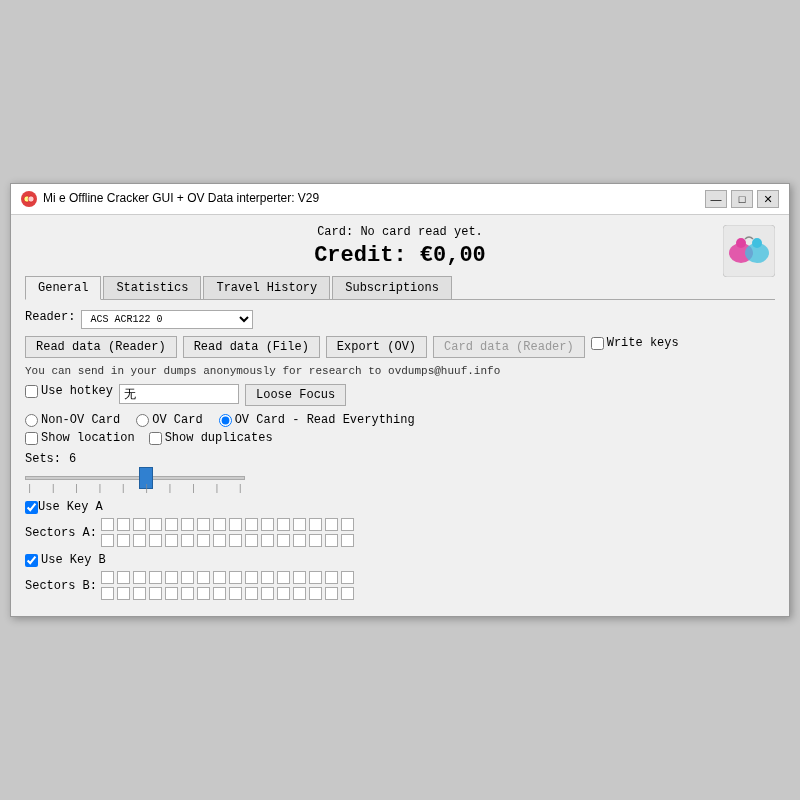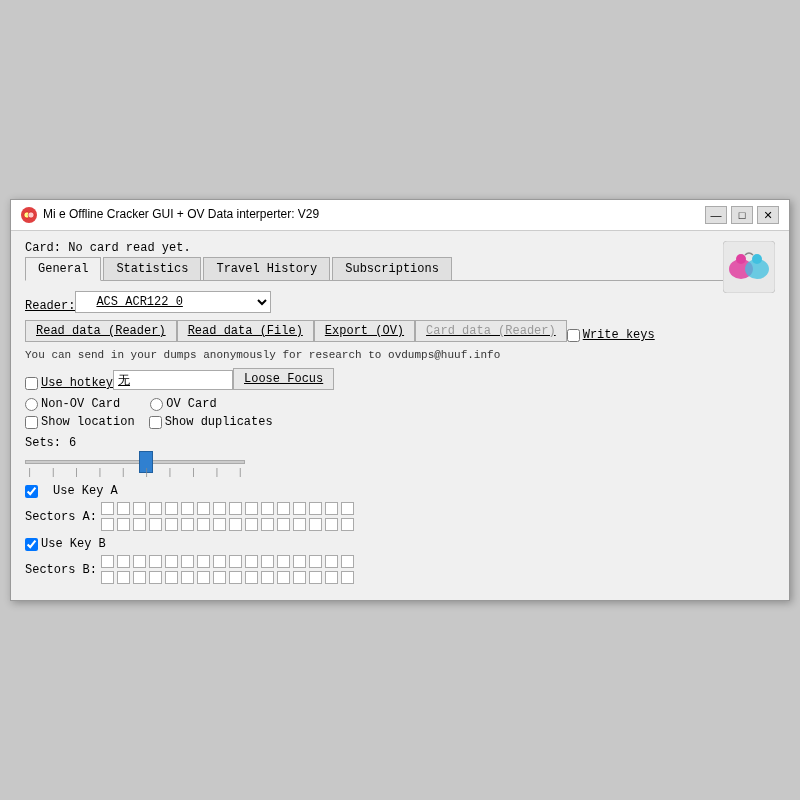--- a/index.html
+++ b/index.html
@@ -87,35 +87,35 @@
       font-family: 'Courier New', monospace;
     }
     .tab.active {
       background: #f0f0f0;
       border-bottom: 1px solid #f0f0f0;
       margin-bottom: -1px;
       z-index: 1;
     }
     .form-row {
       display: flex;
-      align-items: flex-end;
+      align-items: flex-start;
       margin-bottom: 7px;
-      text-decoration: underline;
+      gap: 6px;
     }
     .label {
       font-size: 12px;
       font-family: 'Courier New', monospace;
     }
     .select-control {
       border: 1px solid #aaa;
       background: white;
-      padding: 2px 16px;
-      font-size: 12px;
-      font-family: 'Courier New', monospace;
-      width: 196px;
+      padding: 2px 4px;
+      font-size: 10px;
+      font-family: 'Courier New', monospace;
+      width: 172px;
       cursor: pointer;
     }
     .btn {
       border: 1px solid #aaa;
       background: #e8e8e8;
       padding: 3px 10px;
       font-size: 12px;
       font-family: 'Courier New', monospace;
       cursor: pointer;
       white-space: nowrap;
@@ -145,21 +145,21 @@
       border: 1px solid #aaa;
       background: white;
       padding: 2px 4px;
       font-size: 12px;
       font-family: 'Courier New', monospace;
       width: 120px;
     }
     .radio-row {
       display: flex;
       align-items: center;
-      gap: 30px;
+      gap: 16px;
       margin-bottom: 4px;
     }
     .radio-item {
       display: flex;
       align-items: center;
       gap: 3px;
       cursor: pointer;
       font-size: 12px;
       font-family: 'Courier New', monospace;
     }
@@ -239,20 +239,21 @@
       flex-direction: column;
       gap: 3px;
       margin-left: 0;
     }
     .sectors-line {
       display: flex;
       gap: 3px;
     }
     .header-area {
       position: relative;
+      text-align: center;
     }
     .top-right-logo {
       position: absolute;
       right: 0;
       top: 0;
       width: 52px;
       height: 52px;
     }
     .dump-row {
       display: flex;
@@ -286,20 +287,21 @@
     <div class="title-bar-right">
       <button class="win-btn">—</button>
       <button class="win-btn">□</button>
       <button class="win-btn close">✕</button>
     </div>
   </div>
 
   <div class="content-area">
     <div class="header-area">
       <div class="status-line">Card: No card read yet.</div>
+      <div class="credit-line">Credit: €0,00</div>
 
       <div class="top-right-logo">
         <svg width="52" height="52" viewBox="0 0 52 52">
           <rect width="52" height="52" rx="4" fill="#e8e8e8" stroke="#ccc" stroke-width="1"></rect>
           <ellipse cx="18" cy="28" rx="12" ry="10" fill="#e040a0" opacity="0.85"></ellipse>
           <ellipse cx="34" cy="28" rx="12" ry="10" fill="#40c0e0" opacity="0.75"></ellipse>
           <circle cx="18" cy="18" r="5" fill="#e040a0"></circle>
           <circle cx="34" cy="18" r="5" fill="#40c0e0"></circle>
           <path d="M22 14 Q26 10 30 14" stroke="#888" stroke-width="1.5" fill="none"></path>
         </svg>
@@ -346,20 +348,24 @@
 
     <div class="radio-row">
       <label class="radio-item">
         <input type="radio" name="cardtype" style="">
         <span>Non-OV Card</span>
       </label>
       <label class="radio-item">
         <input type="radio" name="cardtype" style="">
         <span>OV Card</span>
       </label>
+      <label class="radio-item">
+        <input type="radio" name="cardtype" checked="" style="">
+        <span>OV Card - Read Everything</span>
+      </label>
     </div>
 
     <div class="checkbox-row">
       <label class="checkbox-item">
         <input type="checkbox" style="">
         <span>Show location</span>
       </label>
       <label class="checkbox-item">
         <input type="checkbox" style="">
         <span>Show duplicates</span>
@@ -380,21 +386,21 @@
           <span>|</span>
         <span>|</span>
           <span>|</span>
           <span>|</span>
           <span>|</span>
           <span>|</span>
       </div>
     </div>
 
     <div class="key-section">
-      <label class="checkbox-item" style="margin-bottom:4px; display:flex; align-items:center; gap:15px;">
+      <label class="checkbox-item" style="margin-bottom:4px; display:flex; align-items:center; gap:0;">
         <input type="checkbox" checked="" style="">
         <span>Use Key A</span>
       </label>
       <div class="sectors-row">
         <span class="label">Sectors A:</span>
         <div class="sectors-grid">
           <div class="sectors-line">
             <input type="checkbox" class="sector-checkbox" style="">
             <input type="checkbox" class="sector-checkbox" style="">
             <input type="checkbox" class="sector-checkbox" style="">

